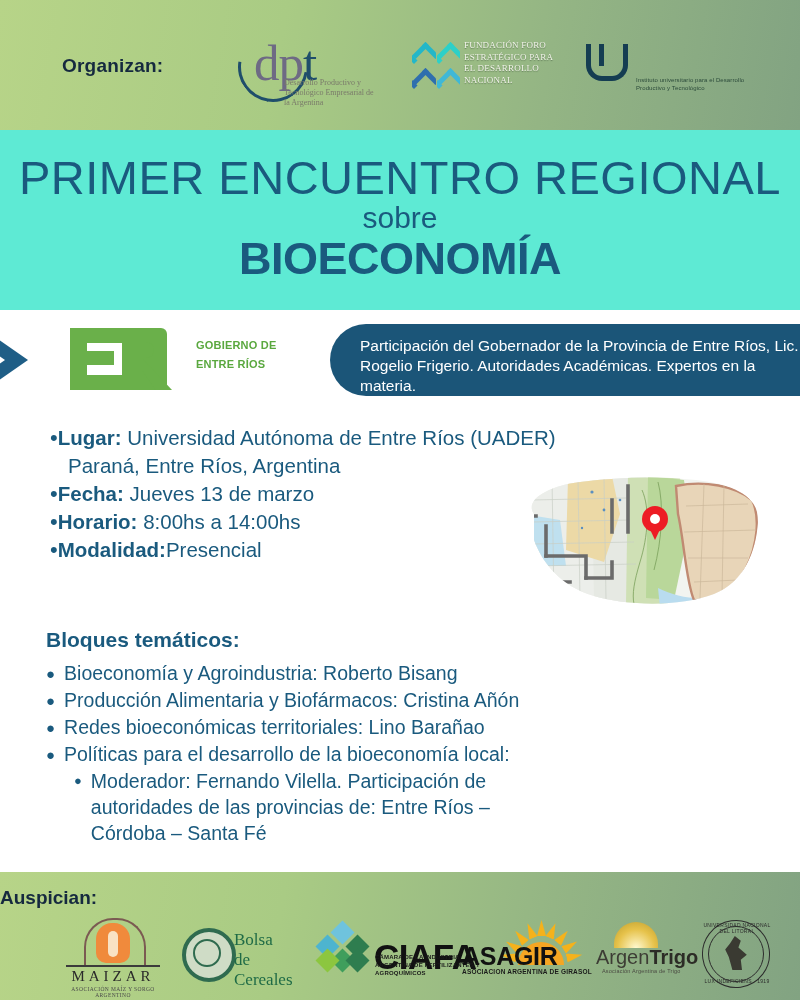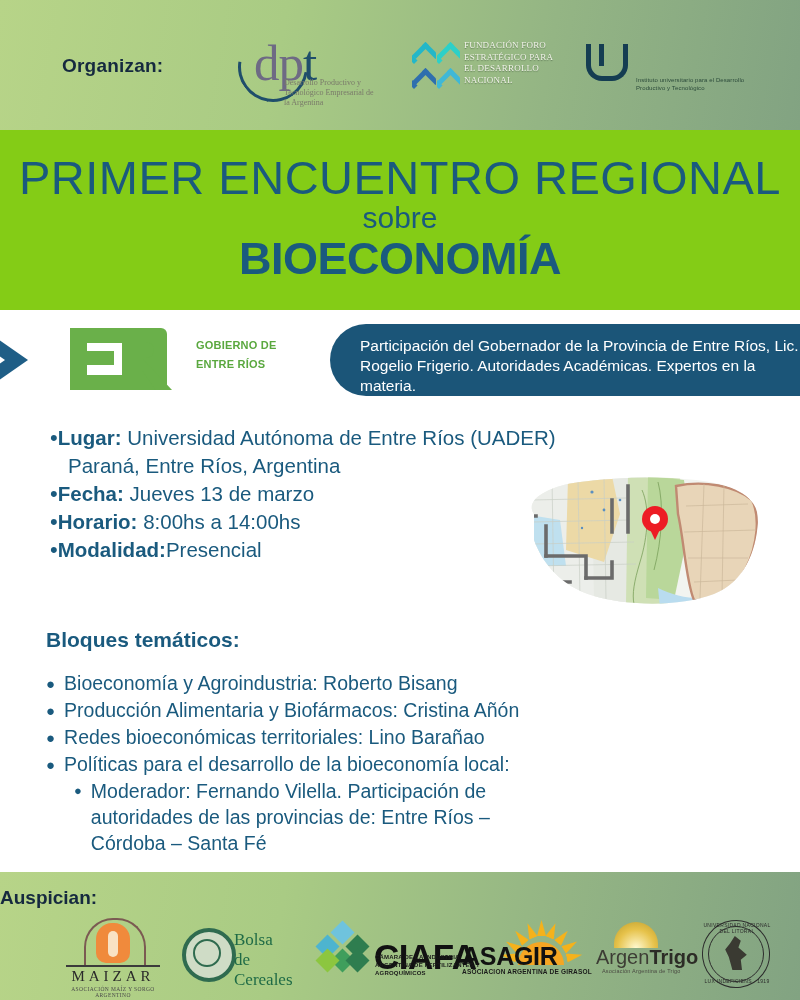--- a/index.html
+++ b/index.html
@@ -171,21 +171,21 @@
     line-height: 8px;
     color: #2b4a3a;
     letter-spacing: .1px;
   }
 
   
   .title-block {
     position: absolute;
     left: 0; top: 130px;
     width: 800px; height: 180px;
-    background: #84cc16;
+    background: #5eead4;
     text-align: center;
   }
   .title-main {
     margin-top: 20px;
     font-size: 47px;
     color: #1a5a7e;
     letter-spacing: .5px;
     font-weight: normal;
     white-space: nowrap;
   }
@@ -316,21 +316,21 @@
   
   .bloques {
     position: absolute;
     left: 46px; top: 628px;
     width: 660px;
     color: #1a5a7e;
   }
   .bloques-title {
     font-size: 21px;
     font-weight: bold;
-    margin-bottom: 18px;
+    margin-bottom: 8px;
   }
   .bloque-item {
     font-size: 19.5px;
     line-height: 27px;
     display: flex;
     align-items: flex-start;
     gap: 9px;
   }
   .bloque-item .bullet {
     font-size: 15px;

